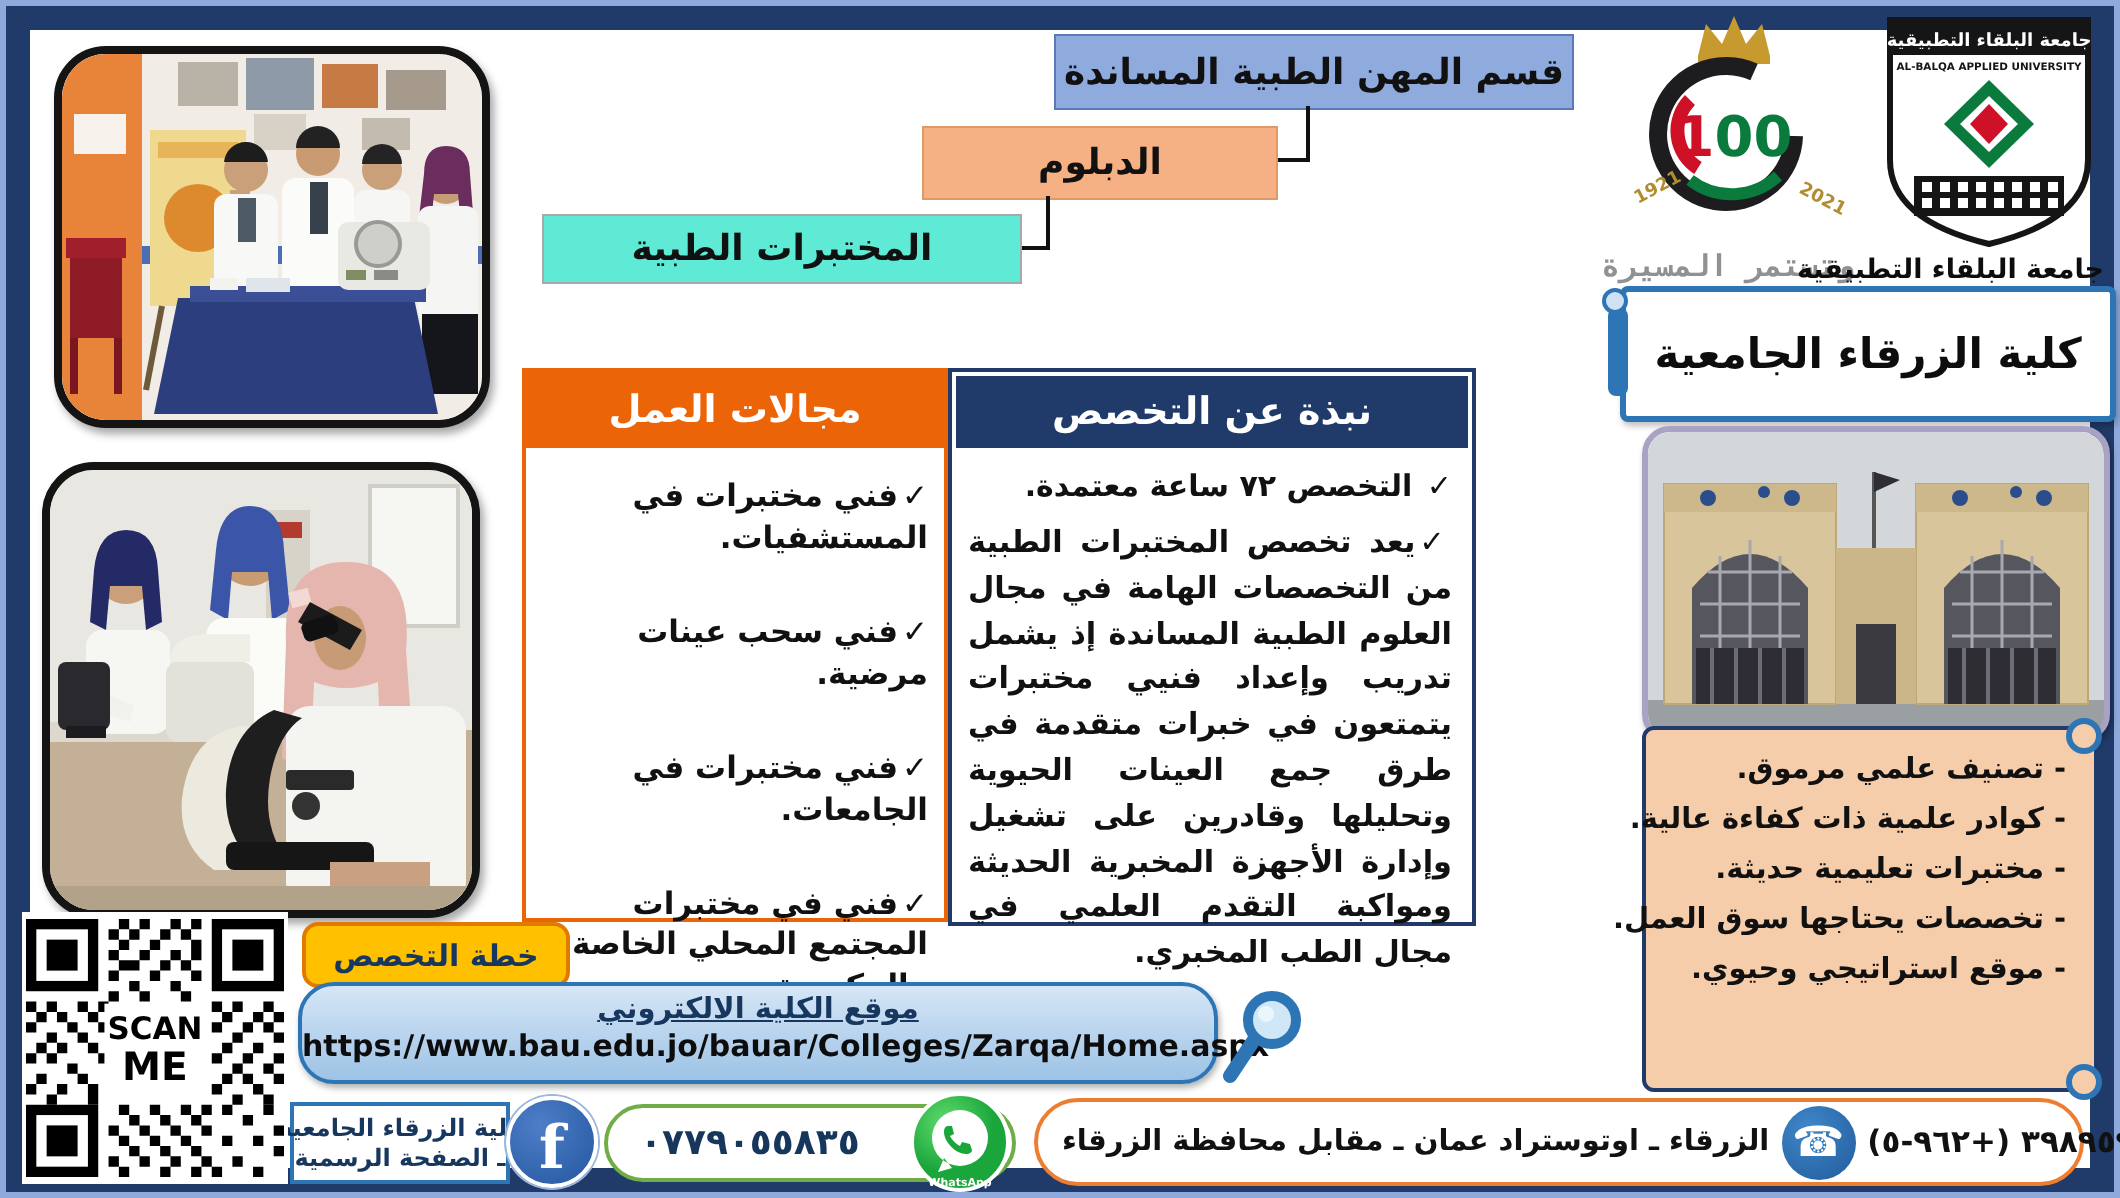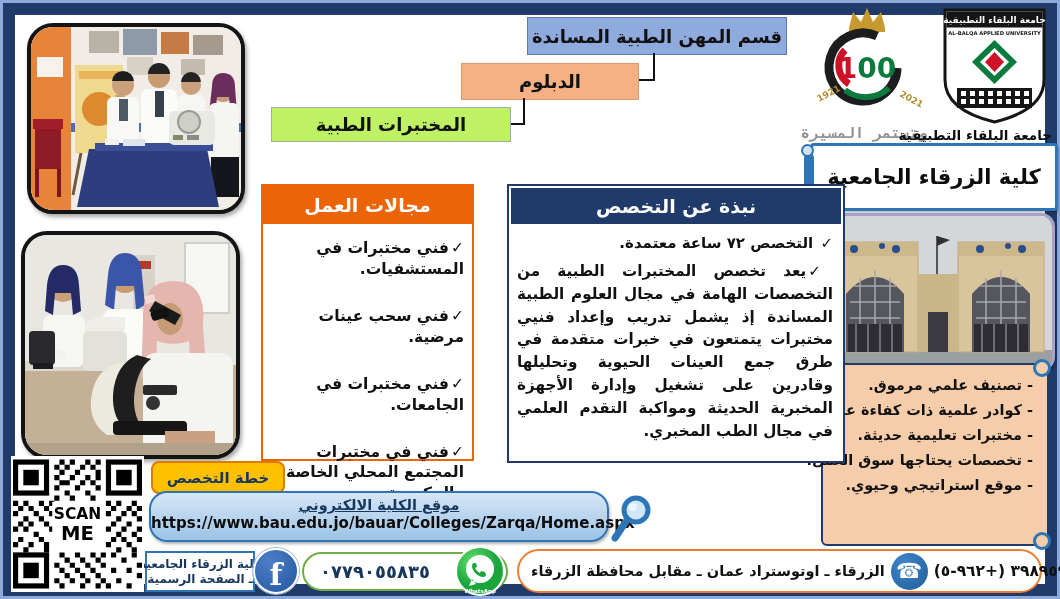--- a/index.html
+++ b/index.html
@@ -12,21 +12,21 @@
   .frame-inner{position:absolute; inset:3px; border:12px solid #203a69; z-index:1; pointer-events:none;}
   .abs{position:absolute;}
   .z2{z-index:2;}
   .z3{z-index:3;}
 
   
   .hier-box{display:flex;align-items:center;justify-content:center;
     font-weight:bold;color:#111;direction:rtl;}
   .hier-dept{left:527px;top:17px;width:258px;height:36px;background:#8faadc;border:1px solid #5b79b6;font-size:18px;}
   .hier-diploma{left:461px;top:63px;width:176px;height:35px;background:#f5b183;border:1px solid #dd9a66;font-size:18px;}
-  .hier-major{left:271px;top:107px;width:238px;height:33px;background:#bef264;border:1px solid #a8a8a8;font-size:18px;}
+  .hier-major{left:271px;top:107px;width:238px;height:33px;background:#5eead4;border:1px solid #a8a8a8;font-size:18px;}
   .conn{background:#111;}
 
   
   .photo{border:4px solid #141414;border-radius:26px;overflow:hidden;background:#ddd;box-shadow:2px 3px 4px rgba(0,0,0,.35);}
   .photo svg{display:block;width:100%;height:100%;}
 
   
   .cent-logo{left:793px;top:6px;width:142px;height:138px;text-align:center;}
   .cent-caption{font-size:15px;font-weight:bold;color:#8f9193;direction:rtl;margin-top:-2px;font-family:Liberation Mono, monospace;}
   .bau-logo{left:937px;top:6px;width:115px;height:138px;text-align:center;}
@@ -52,21 +52,21 @@
 
   
   .content-box{box-sizing:border-box;background:#fff;}
   .work-box{left:261px;top:184px;width:213px;height:277px;border:2.5px solid #ec6408;}
   .work-head{height:38px;background:#ec6408;display:flex;align-items:center;justify-content:center;
     color:#fff;font-size:19px;font-weight:bold;direction:rtl;}
   .work-items{padding:14px 8px 0 6px;direction:rtl;}
   .work-item{font-size:15.5px;font-weight:bold;color:#111;margin-bottom:26px;line-height:1.35;}
   .check{font-weight:bold;margin-left:2px;}
 
-  .about-box{left:507px;top:184px;width:338px;height:279px;border:2.5px solid #203a69;}
+  .about-box{left:474px;top:184px;width:264px;height:279px;border:2.5px solid #203a69;}
   .about-head{height:36px;background:#203a69;display:flex;align-items:center;justify-content:center;
     color:#fff;font-size:19px;font-weight:bold;direction:rtl;margin:2px;}
   .about-body{padding:8px 10px 0 8px;direction:rtl;}
   .about-item1{font-size:15px;font-weight:bold;color:#111;margin-bottom:8px;}
   .about-item2{font-size:15.2px;font-weight:bold;color:#111;line-height:1.5;text-align:justify;text-align-last:right;}
 
   
   .plan{left:151px;top:461px;width:130px;height:29px;background:#ffc000;border:2px solid #e07a00;border-radius:8px;
     display:flex;align-items:center;justify-content:center;font-size:15px;font-weight:bold;color:#17375e;direction:rtl;}
 

